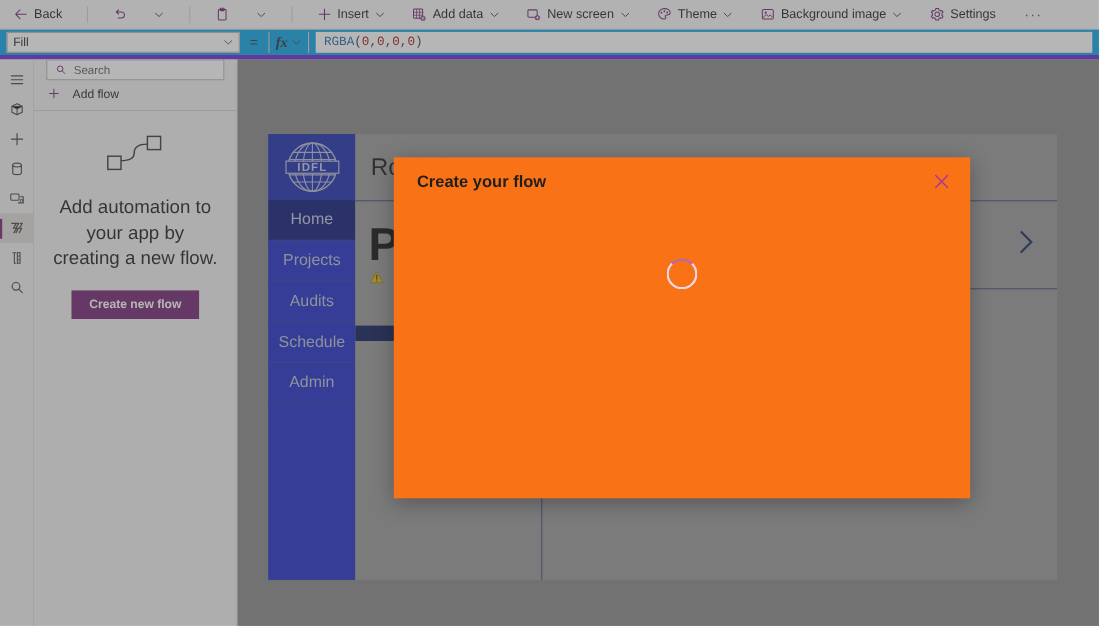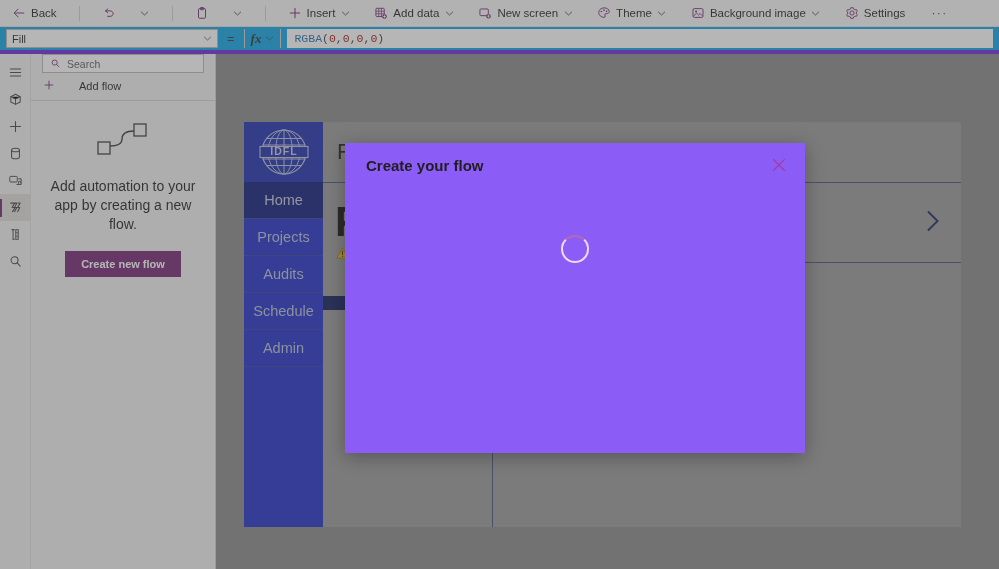--- a/index.html
+++ b/index.html
@@ -84,31 +84,31 @@
   }
   .pa-title{font-size:13.5px;font-weight:600;color:#201f1e;}
   .pa-close{width:14px;height:14px;color:#484644;cursor:default;display:flex;align-items:center;justify-content:center;}
   .pa-search{
     margin:0 11px;height:19px;background:#fff;border:1px solid #bdbbb9;
     display:flex;align-items:center;gap:6px;padding:0 7px;box-sizing:border-box;
   }
   .pa-search .sic{color:#742774;display:flex;}
   .pa-search .sph{font-size:10.5px;color:#605e5c;}
   .pa-addflow{
-    display:flex;align-items:center;gap:24px;padding:6px 0 7px 12px;
+    display:flex;align-items:center;gap:11px;padding:6px 0 7px 12px;
     font-size:11px;color:#201f1e;cursor:default;
   }
   .pa-addflow .plus{color:#742774;font-size:14px;line-height:1;}
   .pa-sep{height:1px;background:#d6d3d1;margin:0;}
   .pa-empty{
     display:flex;flex-direction:column;align-items:center;padding-top:21px;
   }
   .pa-empty .illus{margin-bottom:17px;}
   .pa-empty .etext{
-    width:150px;text-align:center;font-size:14px;color:#201f1e;line-height:1.35;
+    width:150px;text-align:center;font-size:17px;color:#201f1e;line-height:1.35;
   }
   .pa-btn{
     margin-top:17px;background:#742774;color:#fff;border:none;
     font-family:"Liberation Sans",sans-serif;font-size:11px;font-weight:600;
     padding:7px 16px;cursor:default;
   }
 
   
   .canvas-area{position:absolute;left:216px;top:54px;right:0;bottom:0;background:#8a8a8a;}
   .app{
@@ -151,22 +151,22 @@
   }
   .card{
     position:absolute;left:0;top:0;right:0;height:80px;
     border-bottom:1px solid #46527f;border-left:1px solid #46527f;
     display:flex;align-items:center;justify-content:flex-end;padding-right:18px;box-sizing:border-box;
   }
   .chevR{color:#1a2a66;}
 
   
   .modal{
-    position:absolute;left:345px;top:143px;width:460px;height:310px;
-    background:#8b5cf6;z-index:70;
+    position:absolute;left:358px;top:143px;width:524px;height:310px;
+    background:#f97316;z-index:70;
     box-shadow:0 4px 18px rgba(0,0,0,0.30);
   }
   .modal-head{
     height:44px;display:flex;align-items:center;justify-content:space-between;
     padding:0 18px 0 21px;box-sizing:border-box;
   }
   .modal-title{font-size:15px;font-weight:600;color:#201f1e;}
   .modal-close{color:#a4399c;width:16px;height:16px;display:flex;align-items:center;justify-content:center;cursor:default;}
   .modal-body{position:relative;height:266px;}
   .spinner{

